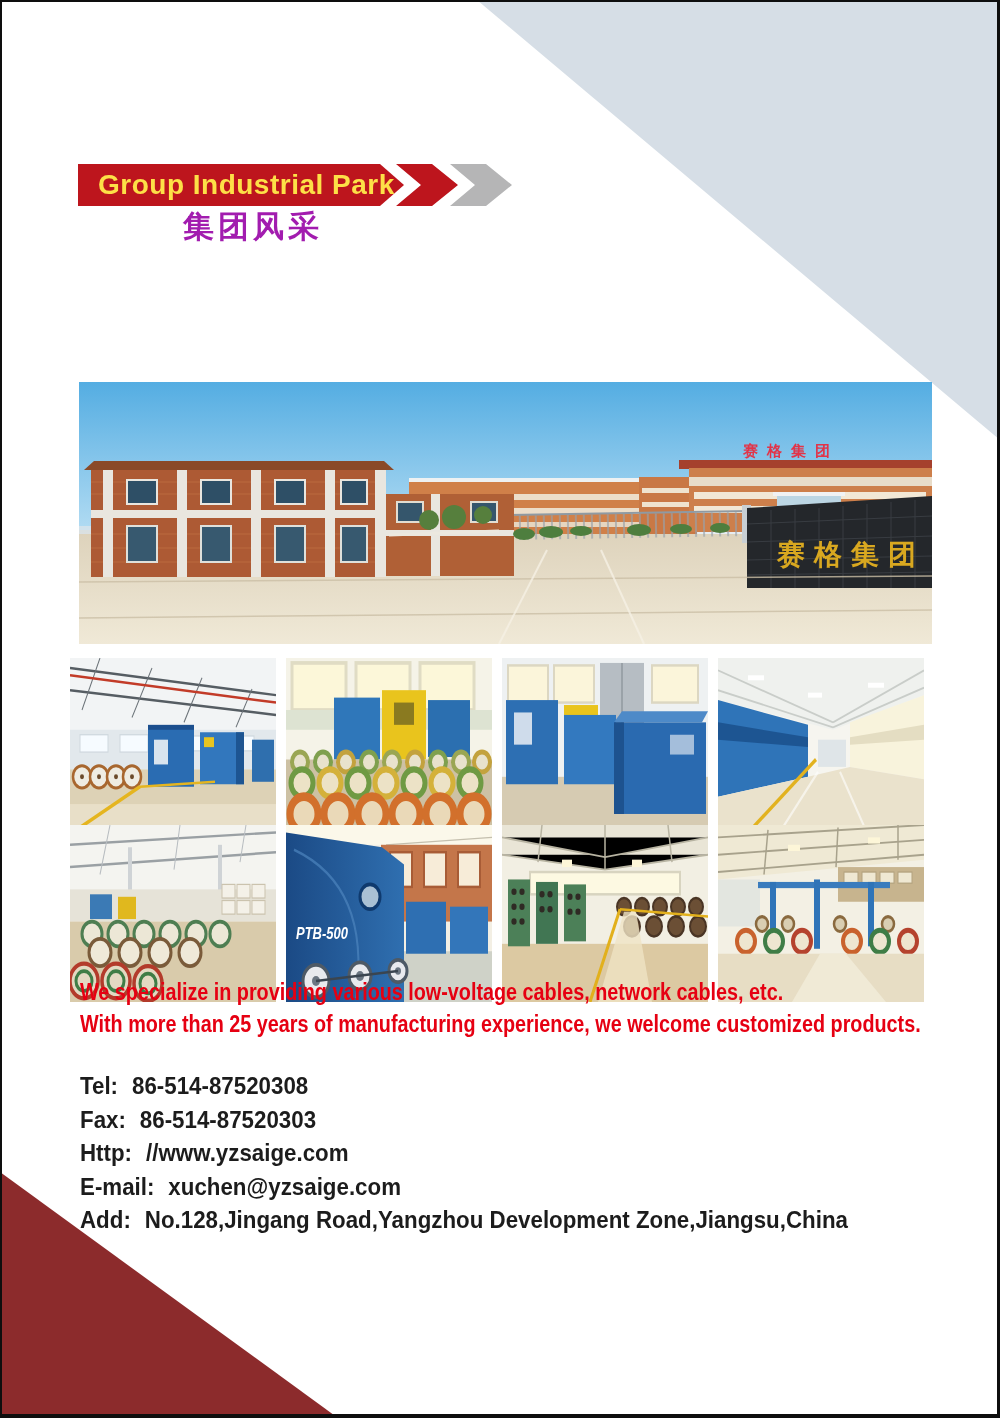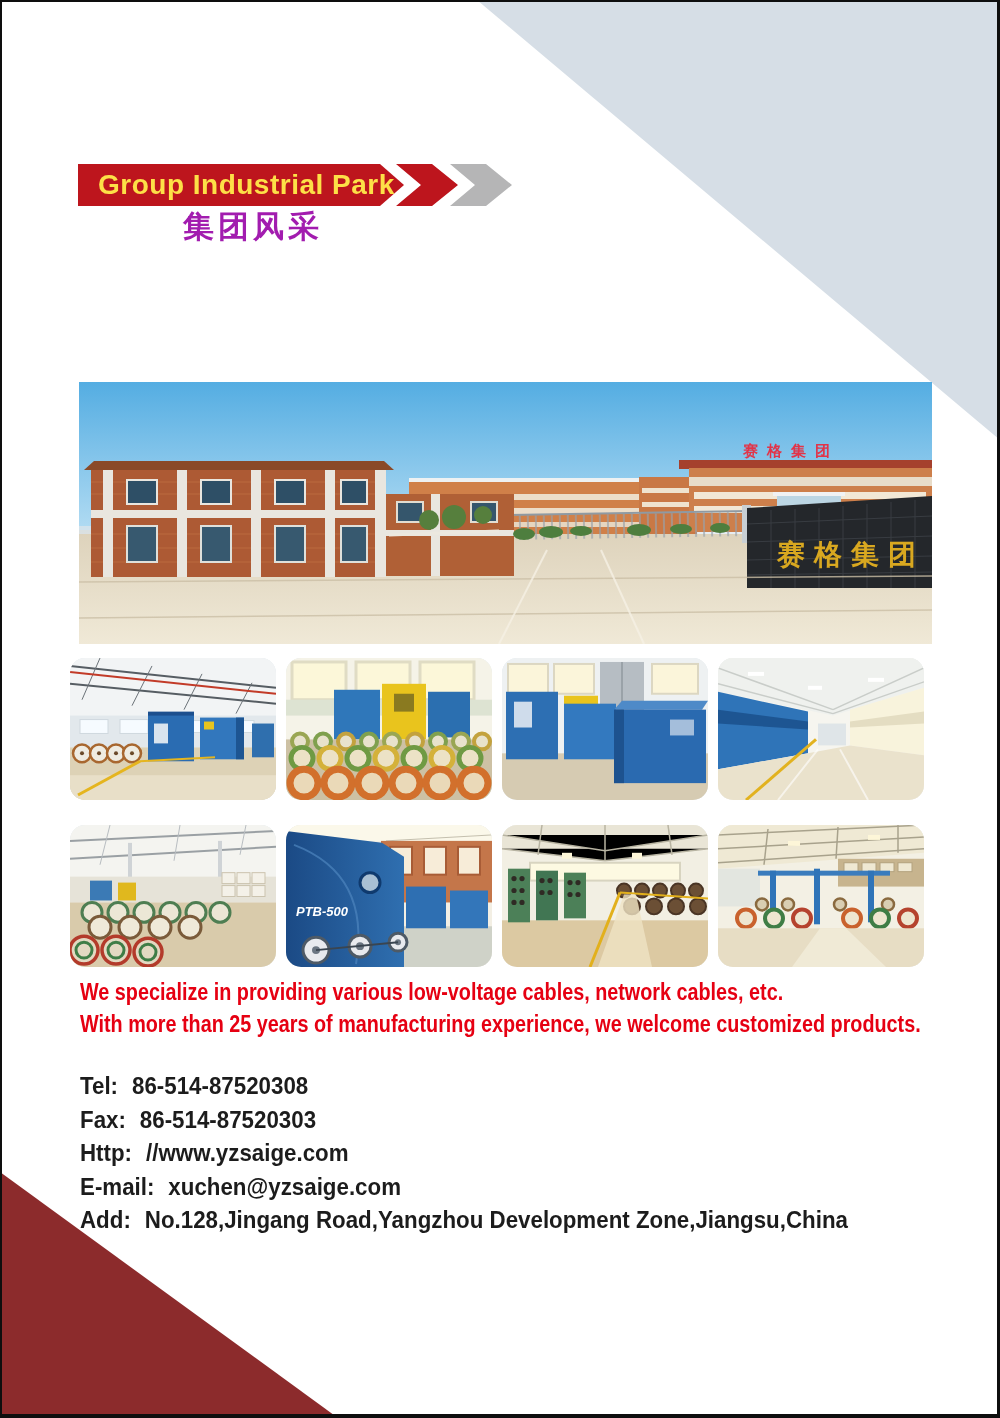--- a/index.html
+++ b/index.html
@@ -40,21 +40,21 @@
     position:absolute;left:177px;top:206px;z-index:5;
     color:#a21caf;font-size:31px;font-weight:700;letter-spacing:4px;
     font-family:"DejaVu Sans","Liberation Sans",sans-serif;white-space:nowrap;margin-left:6px;
   }
   
   .photo{position:absolute;overflow:hidden;background:#dfe7ec;z-index:4;}
   .photo svg{display:block;width:100%;height:100%;}
   .panorama{left:70px;top:373px;width:853px;height:262px;}
   .g1{top:658px;} .g2{top:825px;}
   .c1{left:70px;} .c2{left:286px;} .c3{left:502px;} .c4{left:718px;}
-  .grid-photo{width:206px;height:142px;border-radius:15px;}
+  .grid-photo{width:206px;height:177px;}
   
   .intro{
     position:absolute;left:80px;top:976px;z-index:5;color:#e60012;
     font-size:23px;font-weight:700;line-height:32px;white-space:nowrap;
     transform:scaleX(0.86);transform-origin:left top;letter-spacing:0;
   }
   
   .contact{
     position:absolute;left:80px;top:1069px;z-index:5;color:#1c1c1c;
     font-size:24px;font-weight:700;line-height:33.5px;white-space:nowrap;

